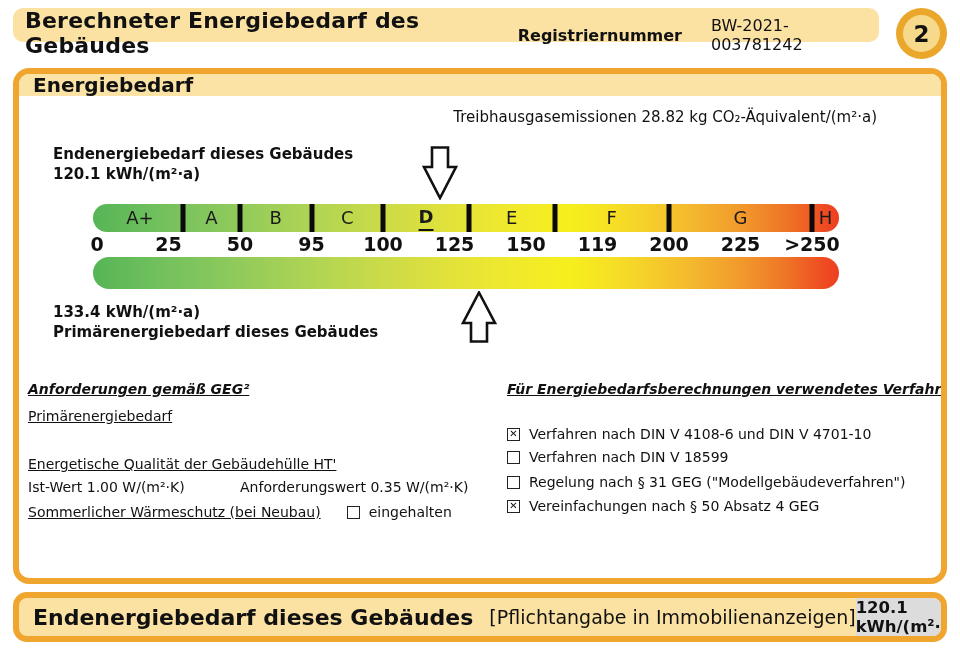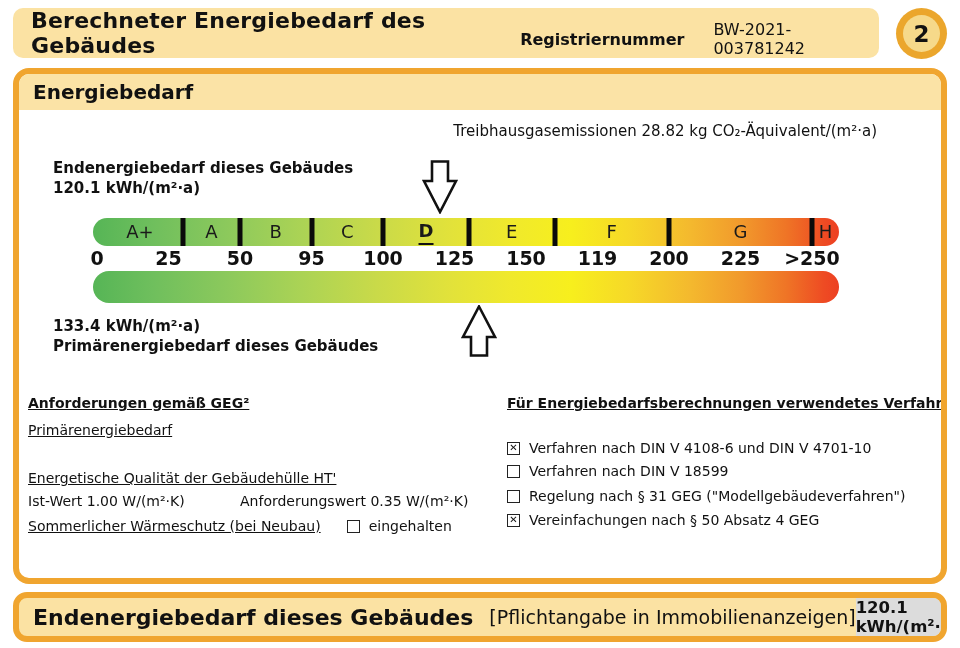--- a/index.html
+++ b/index.html
@@ -1,33 +1,33 @@
 <!DOCTYPE html>
 <html><head>
 <meta charset="utf-8">
 <style>
   * { box-sizing: border-box; margin: 0; padding: 0; }
   html,body { width: 960px; height: 648px; background:#fff; overflow:hidden; }
   body { font-family:"DejaVu Sans","Liberation Sans",sans-serif; color:#111; position:relative; }
 
   
-  .header-box{ position:absolute; left:13px; top:8px; width:866px; height:50px;
-    background:#fbe2a3; border-radius:10px; display:flex; align-items:flex-end; padding:0 22px 0 18px;}
+  .header-box{ position:absolute; left:13px; top:8px; width:866px; height:34px;
+    background:#fbe2a3; border-radius:10px; display:flex; align-items:flex-start; padding:0 22px 0 12px;}
   .header-title{ font-size:22px; font-weight:bold; letter-spacing:.2px;}
   .header-reg{ margin-left:auto; display:flex; align-items:center; gap:29px; font-size:16px;margin-top:8px;}
   .header-reg .lbl{ font-weight:bold;}
   .page-circle{ position:absolute; left:896px; top:8px; width:51px; height:51px; border-radius:50%;
     background:#eba62c; display:flex; align-items:center; justify-content:center;}
   .page-circle .inner{ width:37px; height:37px; border-radius:50%; background:#f6d98a;
     display:flex; align-items:center; justify-content:center; font-size:23px; font-weight:bold;}
 
   
   .main-box{ position:absolute; left:13px; top:68px; width:934px; height:516px;
     border:6px solid #f0a52f; border-radius:16px; background:#fff; overflow:hidden;}
-  .main-strip{ height:36px; background:#fbe3a6; display:flex; align-items:center; padding-left:14px;}
+  .main-strip{ height:22px; background:#fbe3a6; display:flex; align-items:center; padding-left:14px;}
   .main-strip .t{ font-size:20px; font-weight:bold;}
   .main-content{ position:relative; height:466px;}
 
   .emissions{ position:absolute; top:12px; right:64px; font-size:15px;}
 
   .endenergy-block{ position:absolute; left:34px; top:48px; font-size:15px; font-weight:bold; line-height:20px;}
   .primary-block{ position:absolute; left:34px; top:206px; font-size:15px; font-weight:bold; line-height:20px;}
 
   
   .scale{ position:absolute; left:74px; top:108px; width:746px; height:85px;}
@@ -45,21 +45,21 @@
   .arrow{ position:absolute; transform:translateX(-50%);}
   .arrow-down{ top:-58px;}
   .arrow-up{ top:87px;}
 
   
   .col{ position:absolute; font-size:14px; }
   .col-left{ left:9px; width:470px;}
   .col-right{ left:488px; width:430px;}
   .hrow{ position:absolute; white-space:nowrap;}
   .u{ text-decoration:underline;}
-  .bu{ font-weight:bold; text-decoration:underline;}
+  .bu{ font-weight:bold; text-decoration:underline;font-style:italic;}
   .pair .anf{ position:absolute; left:212px; top:0;}
   .pair{ position:relative;}
   .chk{ display:inline-flex; width:13px; height:13px; border:1.5px solid #222; align-items:center;
     justify-content:center; font-size:10px; font-weight:bold; line-height:1; margin-right:9px;
     vertical-align:-1px; background:#fff;}
   .check-row{ display:flex; align-items:center;}
   .summer-gap{ display:inline-block; width:26px;}
 
   
   .footer-box{ position:absolute; left:13px; top:592px; width:934px; height:50px;

